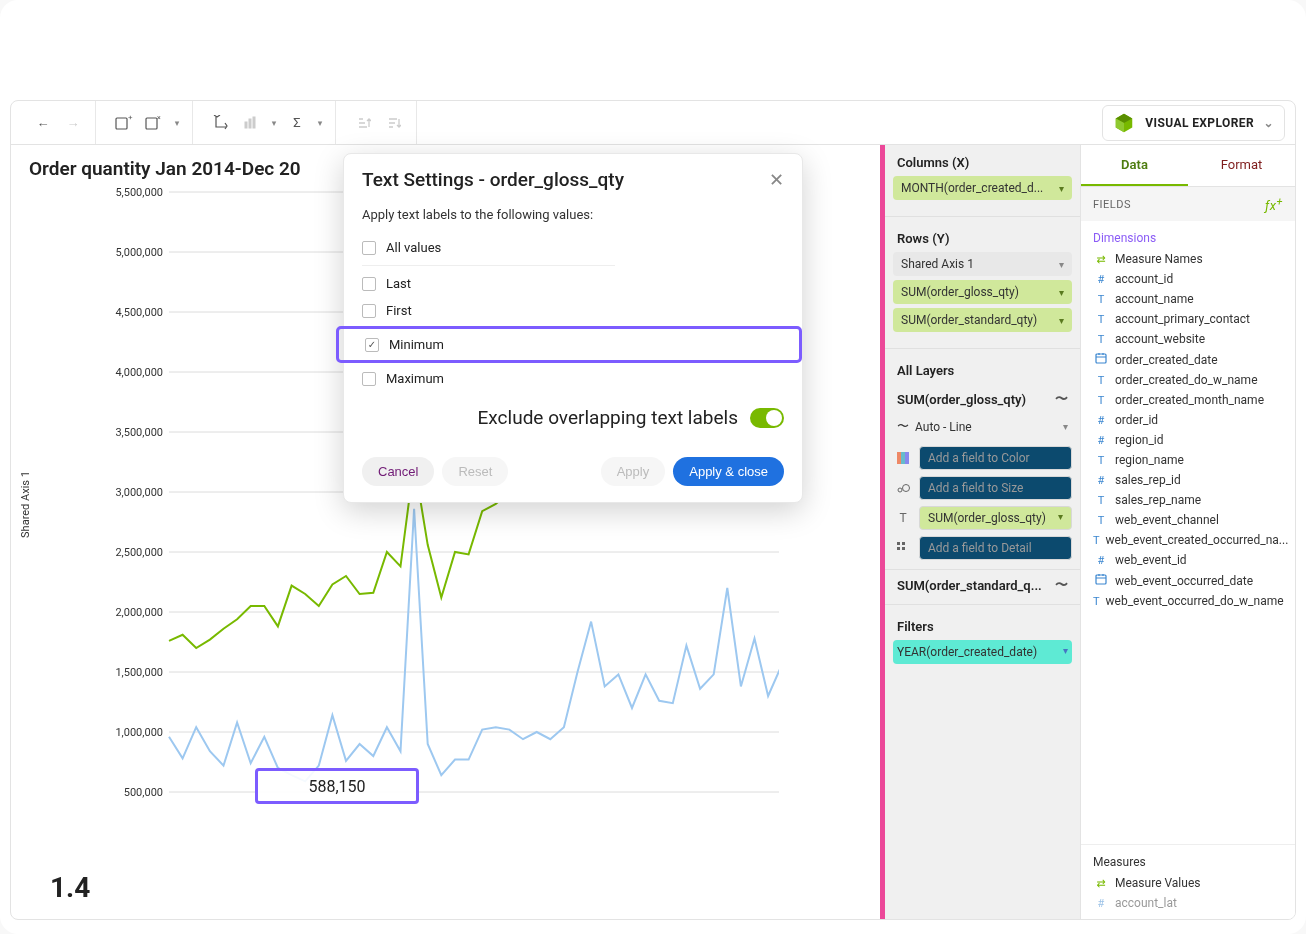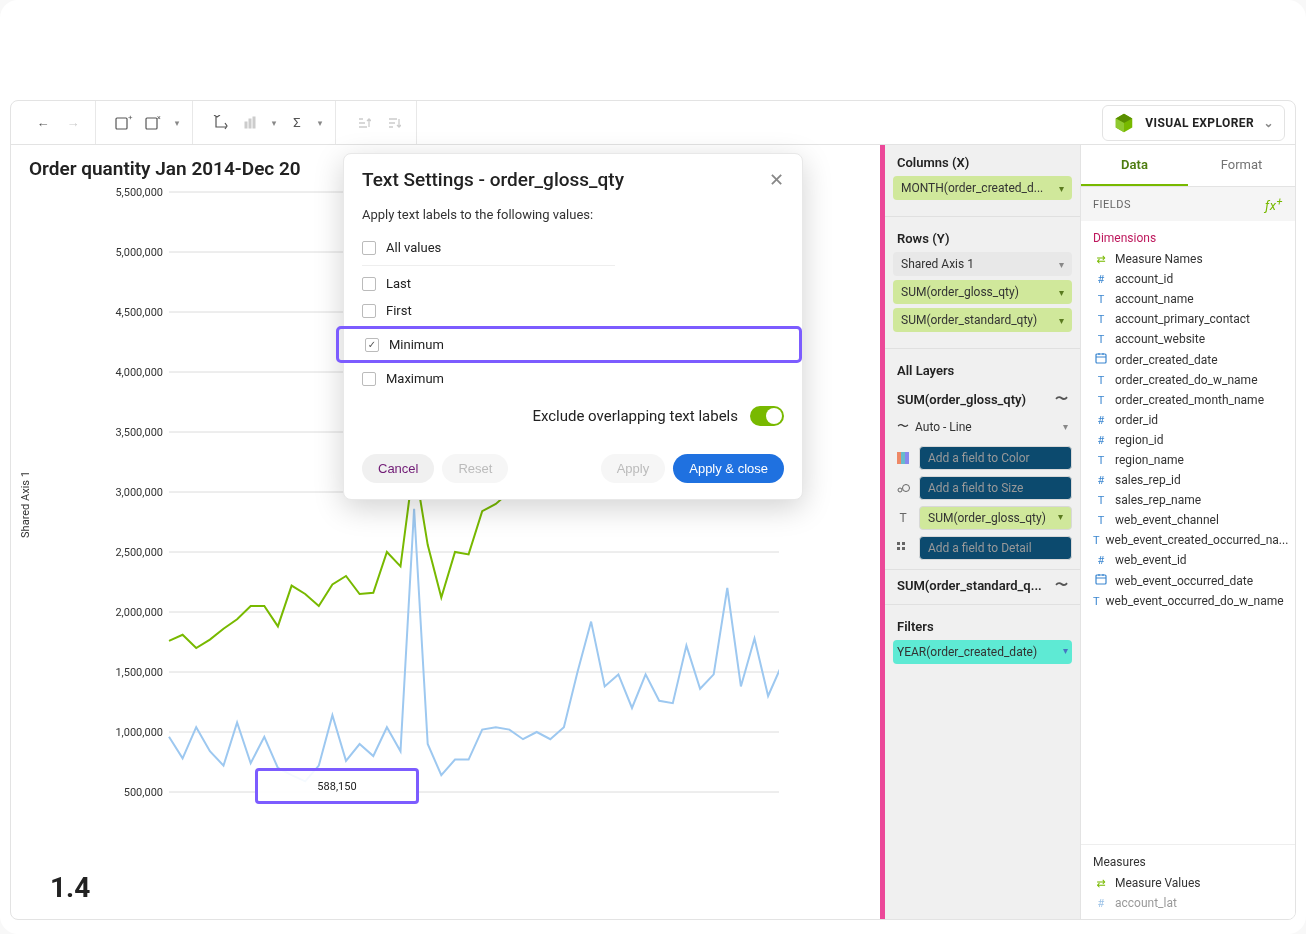--- a/index.html
+++ b/index.html
@@ -21,67 +21,67 @@
 
 .chart-pane { flex: 1; min-width: 0; padding: 12px 0 0 18px; position: relative; border-right: 5px solid #ec4899; }
 .chart-title { font-size: 19px; font-weight: 600; margin-bottom: 8px; }
 .chart-area { position: relative; height: 620px; }
 .y-label { position: absolute; left: -4px; top: 50%; transform: rotate(-90deg) translateX(-50%); transform-origin: left; font-size: 11px; color: #333; }
 .chart-svg { position: absolute; left: 60px; top: 0; }
 .grid-line { stroke: #dcdcdc; stroke-width: 1; }
 .y-tick { font-size: 11px; fill: #333; text-anchor: end; }
 .line-green { fill: none; stroke: #78b900; stroke-width: 2; }
 .line-blue { fill: none; stroke: #9dc8f0; stroke-width: 2; }
-.min-label-box { position: absolute; border: 3px solid #7c5cff; border-radius: 4px; width: 164px; height: 36px; left: 226px; top: 580px; display: flex; align-items: center; justify-content: center; font-size: 11px; background: rgba(255,255,255,0.9); }
+.min-label-box { position: absolute; border: 3px solid #7c5cff; border-radius: 4px; width: 164px; height: 36px; left: 226px; top: 580px; display: flex; align-items: center; justify-content: center; font-size: 16px; background: rgba(255,255,255,0.9); }
 
 .config-pane { width: 195px; background: #f0f0f0; display: flex; flex-direction: column; }
 .section-header { font-size: 13px; font-weight: 600; padding: 10px 12px 6px; }
 .pill-row { padding: 0 8px 8px; }
 .pill { background: #d0e89b; border-radius: 4px; padding: 5px 8px; font-size: 12px; display: flex; align-items: center; justify-content: space-between; color: #333; margin-bottom: 4px; cursor: pointer; }
 .pill .caret-sm { color: #5a7a1f; font-size: 10px; }
 .shared-axis { background: #e8e8e8; border-radius: 4px; padding: 5px 8px; font-size: 12px; display: flex; justify-content: space-between; align-items: center; color: #333; cursor: pointer; margin-bottom: 4px; }
 .divider { border-top: 1px solid #e0e0e0; margin: 4px 0; }
 .layer-row { display: flex; align-items: center; justify-content: space-between; padding: 6px 12px; font-size: 13px; font-weight: 600; cursor: pointer; }
 .layer-row .line-icon { color: #555; }
 .auto-line { display: flex; align-items: center; gap: 6px; padding: 4px 12px 8px; font-size: 12px; color: #333; cursor: pointer; }
 .field-slot { display: flex; align-items: center; gap: 6px; padding: 3px 8px; }
 .field-slot-icon { width: 20px; height: 20px; display: flex; align-items: center; justify-content: center; font-size: 12px; color: #666; }
 .field-slot-input { flex: 1; background: #0c4a6e; border: 1px solid #d8d8d8; border-radius: 4px; padding: 4px 8px; font-size: 12px; color: #999; cursor: pointer; }
 .field-slot-input.filled { background: #d0e89b; color: #333; display: flex; justify-content: space-between; }
 .pill-blue { background: #5eead4; border-radius: 4px; padding: 5px 4px; font-size: 12px; display: flex; justify-content: space-between; color: #333; cursor: pointer; }
 .pill-blue .caret-sm { color: #4576c4; font-size: 10px; }
 
 .data-pane { width: 215px; background: #fff; display: flex; flex-direction: column; border-left: 1px solid #e3e3e3; }
 .tabs { display: flex; border-bottom: 1px solid #e3e3e3; }
-.tab { flex: 1; text-align: center; padding: 12px 0; font-size: 13px; cursor: pointer; color: #737373; }
+.tab { flex: 1; text-align: center; padding: 12px 0; font-size: 13px; cursor: pointer; color: #7f1d1d; }
 .tab.active { color: #4d7c0f; font-weight: 600; border-bottom: 2px solid #78b900; }
 .fields-header { display: flex; justify-content: space-between; align-items: center; padding: 8px 12px; background: #f5f5f5; font-size: 11px; letter-spacing: 0.5px; color: #666; }
 .fx-icon { color: #78b900; font-style: italic; font-size: 13px; }
-.field-section-title { font-size: 12px; color: #be185d; padding: 10px 12px 4px; }
+.field-section-title { font-size: 12px; color: #8b5cf6; padding: 10px 12px 4px; }
 .field-list { padding: 0 6px; overflow-y: auto; flex: 1; }
 .field-item { display: flex; align-items: center; gap: 6px; padding: 3px 6px; font-size: 12px; color: #333; border-radius: 3px; cursor: pointer; }
 .field-icon { width: 16px; text-align: center; font-size: 11px; }
 .fi-text { color: #3a86d0; }
 .fi-hash { color: #3a86d0; }
 .fi-date { color: #3a86d0; }
 .fi-special { color: #78b900; }
 .measures-title { font-size: 12px; padding: 10px 12px 4px; color: #333; border-top: 1px solid #eee; margin-top: auto; }
 
 .modal { position: absolute; left: 343px; top: 153px; width: 460px; background: #fff; border-radius: 8px; box-shadow: 0 8px 30px rgba(0,0,0,0.18); border: 1px solid #e8e8e8; z-index: 100; }
 .modal-header { display: flex; justify-content: space-between; align-items: center; padding: 14px 18px 8px; }
 .modal-title { font-size: 19px; font-weight: 500; }
 .close-x { color: #888; cursor: pointer; font-size: 18px; }
 .modal-body { padding: 8px 18px 12px; }
 .modal-subtitle { font-size: 13px; color: #333; margin-bottom: 12px; }
 .check-row { display: flex; align-items: center; gap: 10px; padding: 6px 0; font-size: 13px; cursor: pointer; }
 .checkbox { width: 14px; height: 14px; border: 1px solid #bbb; border-radius: 2px; display: inline-flex; align-items: center; justify-content: center; font-size: 10px; color: #555; }
 .checkbox.checked::after { content: "✓"; }
 .check-divider { border-top: 1px solid #eee; margin: 4px 0 4px 0; width: 60%; }
 .check-group-box { border: 3px solid #7c5cff; border-radius: 5px; padding: 2px 8px; margin: 2px -18px 2px -26px; padding-left: 26px; }
-.exclude-row { display: flex; align-items: center; justify-content: flex-end; gap: 12px; padding: 14px 0 6px; font-size: 15px; }
+.exclude-row { display: flex; align-items: center; justify-content: flex-end; gap: 12px; padding: 14px 0 6px; font-size: 19px; }
 .toggle { width: 34px; height: 20px; background: #78b900; border-radius: 10px; position: relative; cursor: pointer; }
 .toggle-knob { width: 16px; height: 16px; background: #fff; border-radius: 50%; position: absolute; top: 2px; right: 2px; }
 .modal-footer { display: flex; justify-content: space-between; padding: 10px 18px 16px; gap: 10px; }
 .btn { padding: 7px 16px; border-radius: 16px; font-size: 13px; cursor: pointer; border: none; }
 .btn-light { background: #f0f0f0; color: #701a75; }
 .btn-disabled { background: #f6f6f6; color: #bbb; cursor: default; }
 .btn-primary { background: #1f71e0; color: #fff; font-weight: 500; }
 .footer-left, .footer-right { display: flex; gap: 8px; }
 
 .figure-number { position: absolute; left: 50px; bottom: 30px; font-size: 28px; font-weight: 700; }

